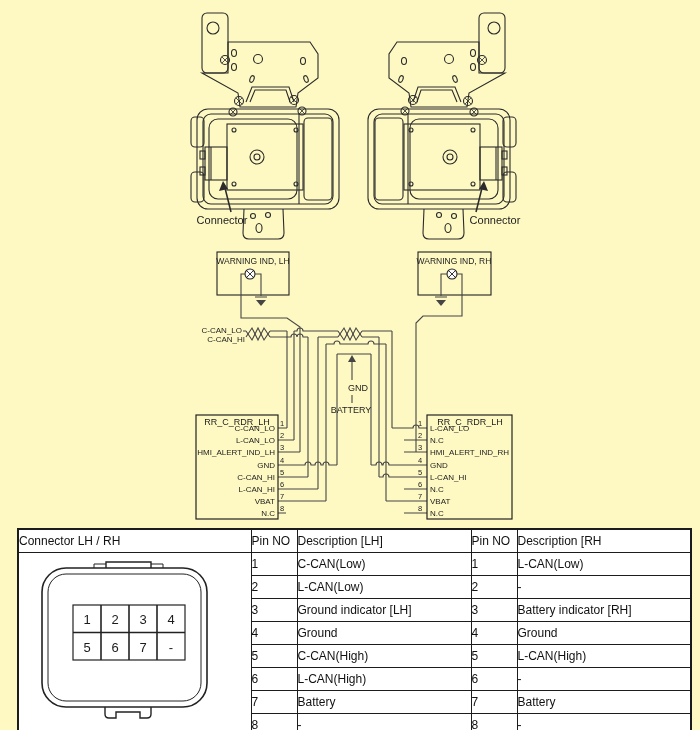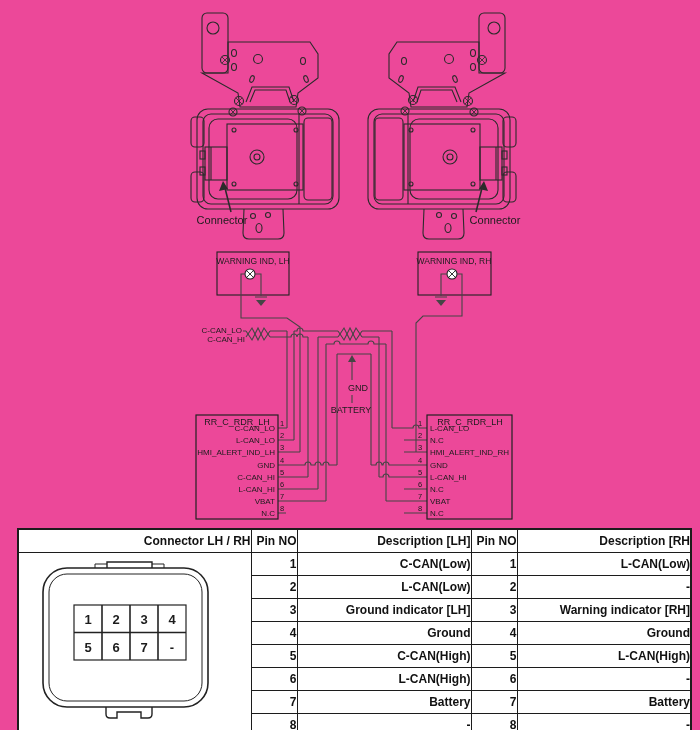--- a/index.html
+++ b/index.html
@@ -1,23 +1,23 @@
 <!DOCTYPE html>
 <html><head>
 <meta charset="utf-8">
 <style>
   html,body{margin:0;padding:0;background:#fff;}
-  .stage{position:relative;width:700px;height:730px;background:#ec4899;overflow:hidden;
+  .stage{position:relative;width:700px;height:730px;background:#fef9c3;overflow:hidden;
          font-family:"Liberation Sans",sans-serif;}
   svg text{font-family:"Liberation Sans",sans-serif;fill:#1c1c1c;}
   .diagram{position:absolute;top:0;left:0;}
   table.pintable{position:absolute;top:528px;left:17px;border-collapse:collapse;
                  table-layout:fixed;background:#fff;}
-  table.pintable td,table.pintable th{border:1px solid #1c1c1c;text-align:right;
-                 vertical-align:middle;font-size:12px;font-weight:bold;color:#111;
+  table.pintable td,table.pintable th{border:1px solid #1c1c1c;text-align:left;
+                 vertical-align:middle;font-size:12px;font-weight:normal;color:#111;
                  height:22px;padding:0;overflow:hidden;white-space:nowrap;}
   table.pintable{border:2px solid #1c1c1c;}
   td.connector-cell{background:#fff;}
 </style>
 </head>
 <body>
 
 <div class="stage">
 
 <svg class="diagram" width="700" height="522" viewBox="0 0 700 522">
@@ -246,21 +246,21 @@
   <tr>
     <td>2</td>
     <td>L-CAN(Low)</td>
     <td>2</td>
     <td>-</td>
   </tr>
   <tr>
     <td>3</td>
     <td>Ground indicator [LH]</td>
     <td>3</td>
-    <td>Warning indicator [RH]</td>
+    <td>Battery indicator [RH]</td>
   </tr>
   <tr>
     <td>4</td>
     <td>Ground</td>
     <td>4</td>
     <td>Ground</td>
   </tr>
   <tr>
     <td>5</td>
     <td>C-CAN(High)</td>

